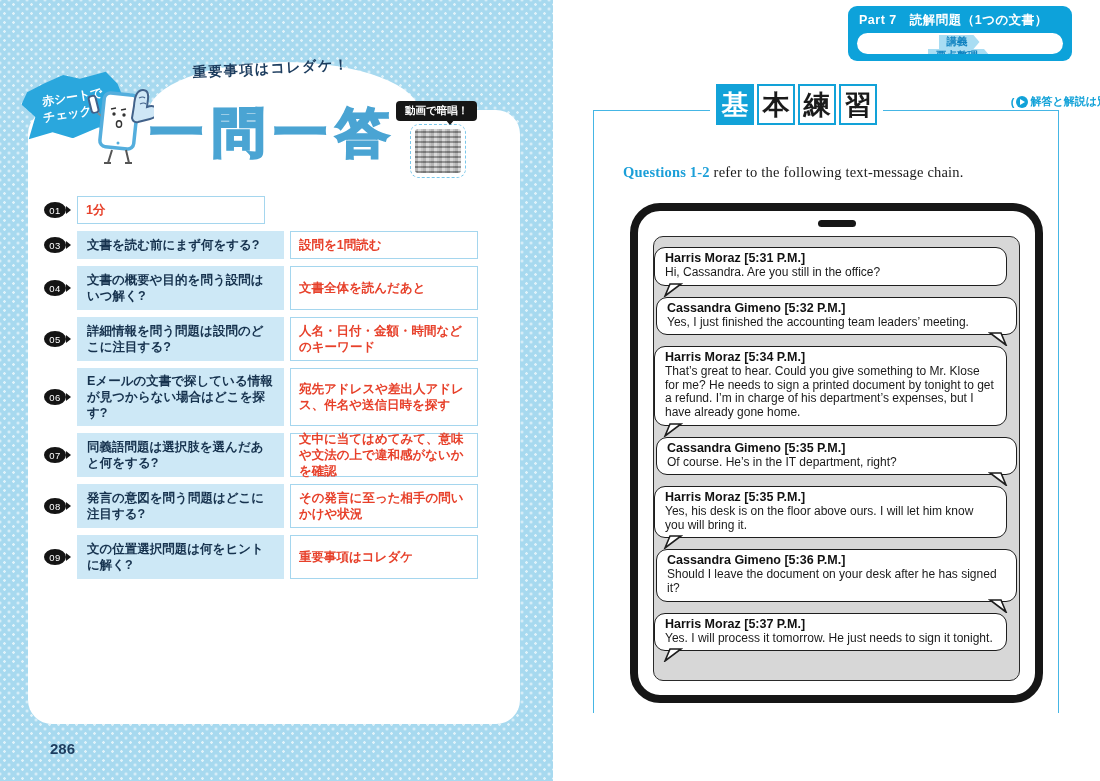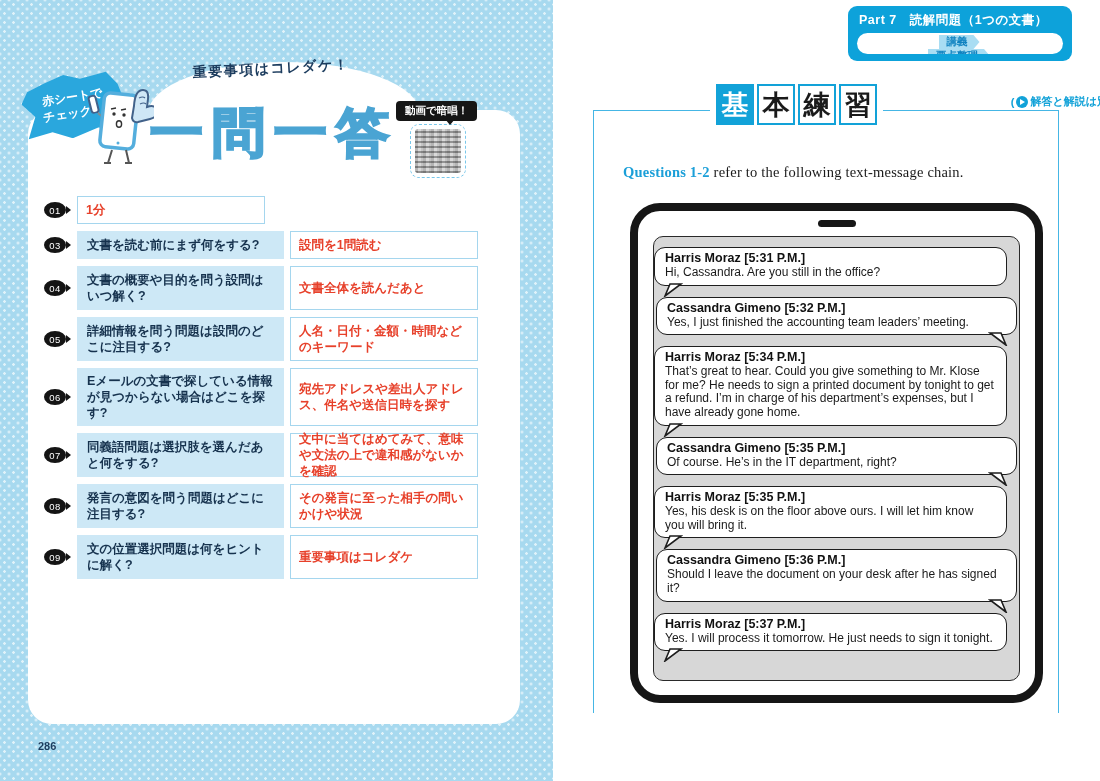--- a/index.html
+++ b/index.html
@@ -50,21 +50,21 @@
   .num-wrap { width:27px; display:flex; align-items:center; position:relative; }
   .num-circle { width:22px; height:16px; background:#141414; color:#fff; border-radius:50%;
     font-size:9.5px; font-weight:normal; display:flex; align-items:center; justify-content:center; letter-spacing:.5px; }
   .num-pointer { position:absolute; right:0; top:50%; transform:translateY(-50%); width:0; height:0;
     border-top:4px solid transparent; border-bottom:4px solid transparent; border-left:5px solid #141414; }
   .q-cell { flex:1; background:#cde8f6; padding:3px 10px; display:flex; align-items:center;
     font-size:12.5px; font-weight:600; line-height:1.3; color:#16324e; }
   .a-cell { width:188px; background:#fff; border:1px solid #a5d6ee; padding:3px 8px;
     display:flex; align-items:center; font-size:12.5px; font-weight:bold; line-height:1.3; color:#e7402a; }
 
-  .page-num-left { position:absolute; left:38px; top:740px; font-size:11px; font-weight:bold; color:#1c3c5e; }
+  .page-num-left { position:absolute; left:50px; top:740px; font-size:15px; font-weight:bold; color:#1c3c5e; }
 
   
   .right-page { position:absolute; left:553px; top:0; width:610px; height:781px; background:#fff; }
 
   .header-tab { position:absolute; left:295px; top:6px; width:224px; background:#0da2da; border-radius:9px; padding:6px 9px 7px; z-index:4; }
   .header-tab-title { color:#fff; font-size:12.5px; font-weight:bold; letter-spacing:.5px; margin-left:2px; }
   .tabbar { margin-top:4px; background:#fff; border-radius:11px; padding:2px; display:flex; align-items:center; overflow:hidden; height:21px;flex-direction:column; }
   .seg { height:17px; display:flex; align-items:center; justify-content:center;
     font-size:10.5px; font-weight:bold; color:#0f82c0; padding:0 8px; white-space:nowrap; }
   .seg.blue { background:#a9ddf3; clip-path:polygon(0 0, calc(100% - 6px) 0, 100% 50%, calc(100% - 6px) 100%, 0 100%); margin-right:2px; padding-right:12px; }

